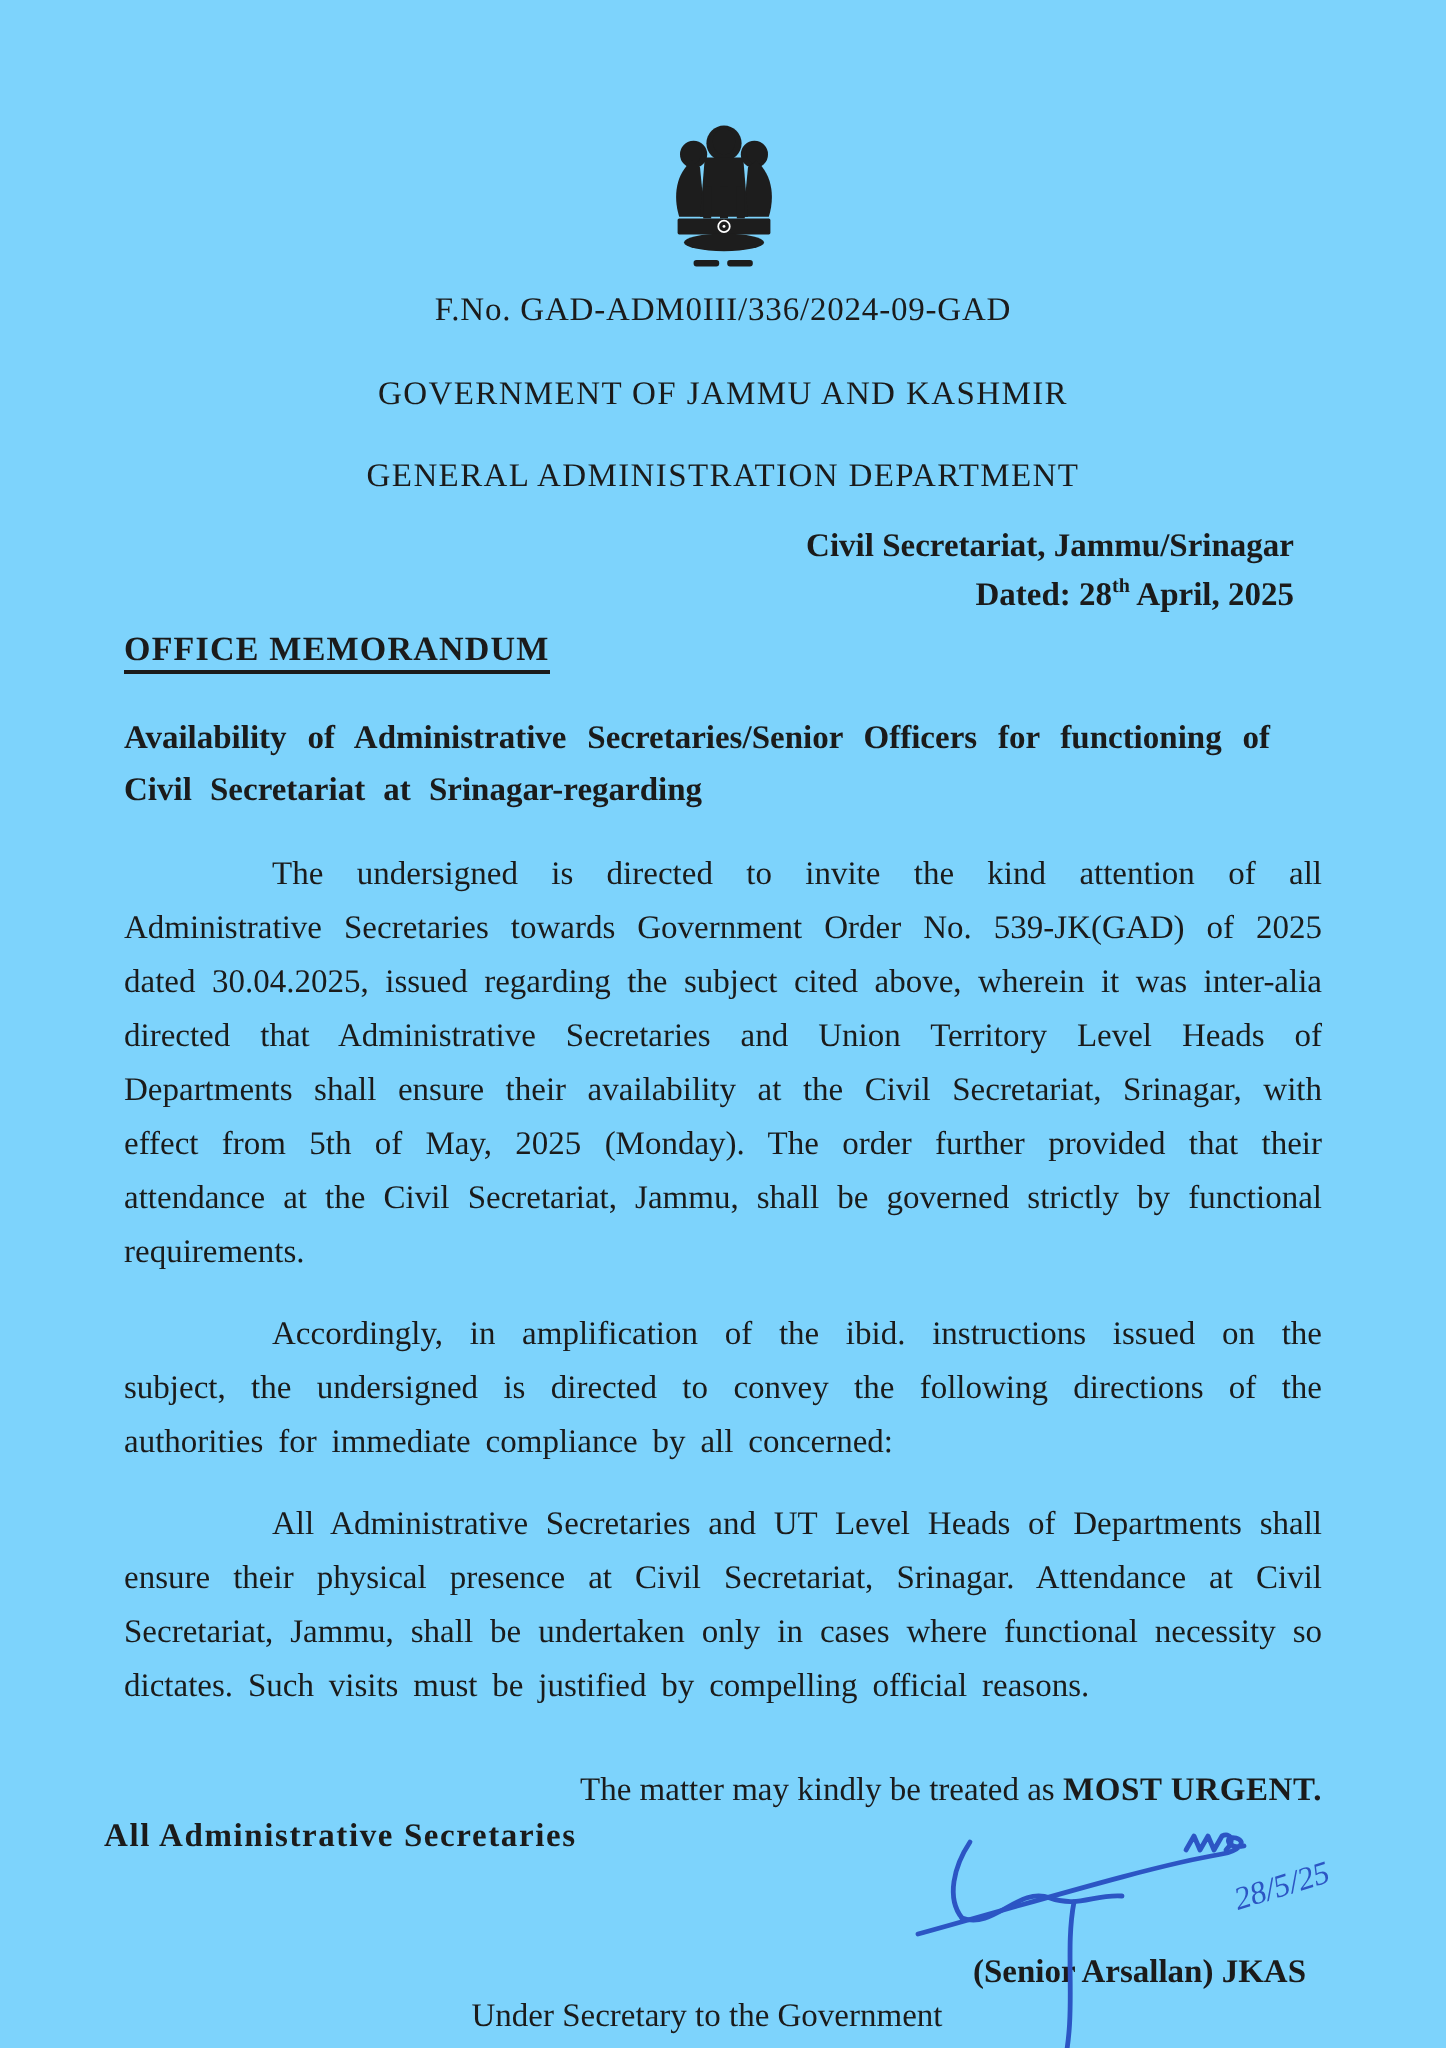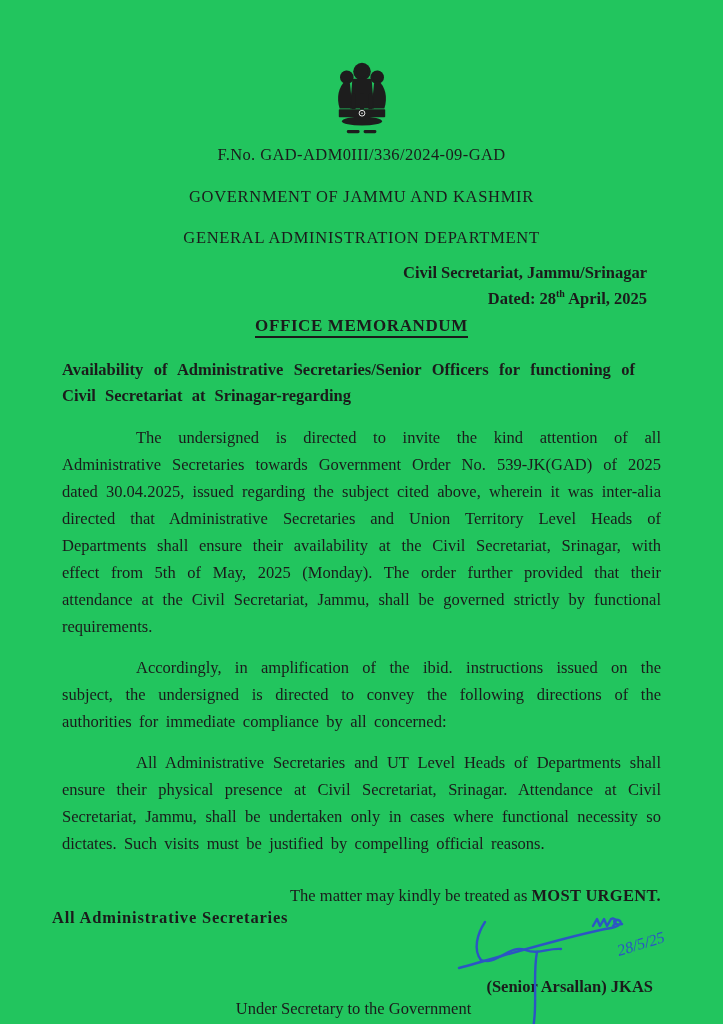--- a/index.html
+++ b/index.html
@@ -1,21 +1,21 @@
 <!DOCTYPE html>
 <html><head>
 <meta charset="utf-8">
 <style>
   html, body { margin: 0; padding: 0; background: #e8e8e8; }
   .page {
     position: relative;
     width: 723px;
     height: 1024px;
     margin: 0 auto;
-    background: #22c55e;
+    background: #7dd3fc;
     box-sizing: border-box;
     padding: 58px 62px 0 62px;
     font-family: "Liberation Serif", serif;
     color: #1b1b1b;
     overflow: hidden;
   }
   .emblem-wrap { text-align: center; line-height: 0; margin-bottom: 6px; }
   .emblem-wrap svg { display: inline-block; }
 
   .file-no {
@@ -35,21 +35,21 @@
   .right-block {
     text-align: right;
     font-weight: bold;
     font-size: 16.5px;
     line-height: 21px;
     margin-top: 14px;
     padding-right: 14px;
   }
   .right-block sup { font-size: 10px; vertical-align: super; }
   .memo-title {
-    text-align: center;
+    text-align: left;
     margin-top: 7px;
     font-size: 17px;
   }
   .memo-title span {
     font-weight: bold;
     letter-spacing: 0.6px;
     border-bottom: 2px solid #1b1b1b;
     padding-bottom: 1px;
   }
   .subject-row {

